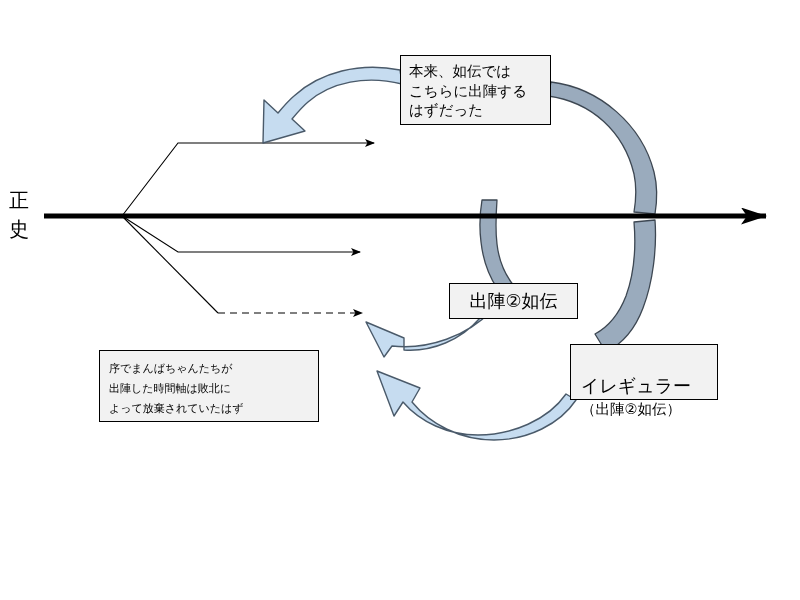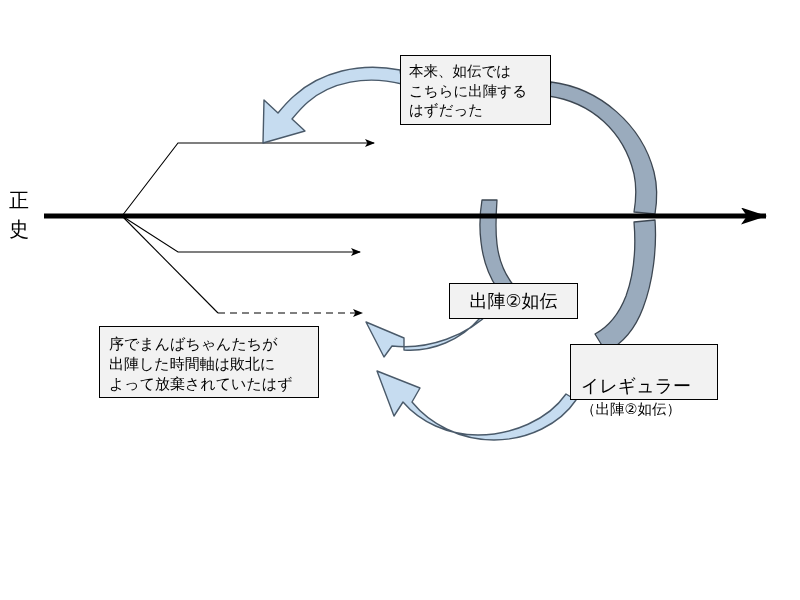--- a/index.html
+++ b/index.html
@@ -46,25 +46,25 @@
     width: 151px;
     height: 70px;
     padding: 6px 0 0 8px;
     font-size: 14.5px;
     line-height: 19.5px;
     letter-spacing: 0px;
   }
 
   #box-josetsu {
     left: 99px;
-    top: 326px;
+    top: 350px;
     width: 220px;
     height: 72px;
     padding: 7px 0 0 9px;
-    font-size: 15px;
+    font-size: 11px;
     line-height: 20px;
   }
 
   #box-shutsujin1 {
     left: 449px;
     top: 283px;
     width: 129px;
     height: 36px;
     font-size: 18px;
     line-height: 34px;

